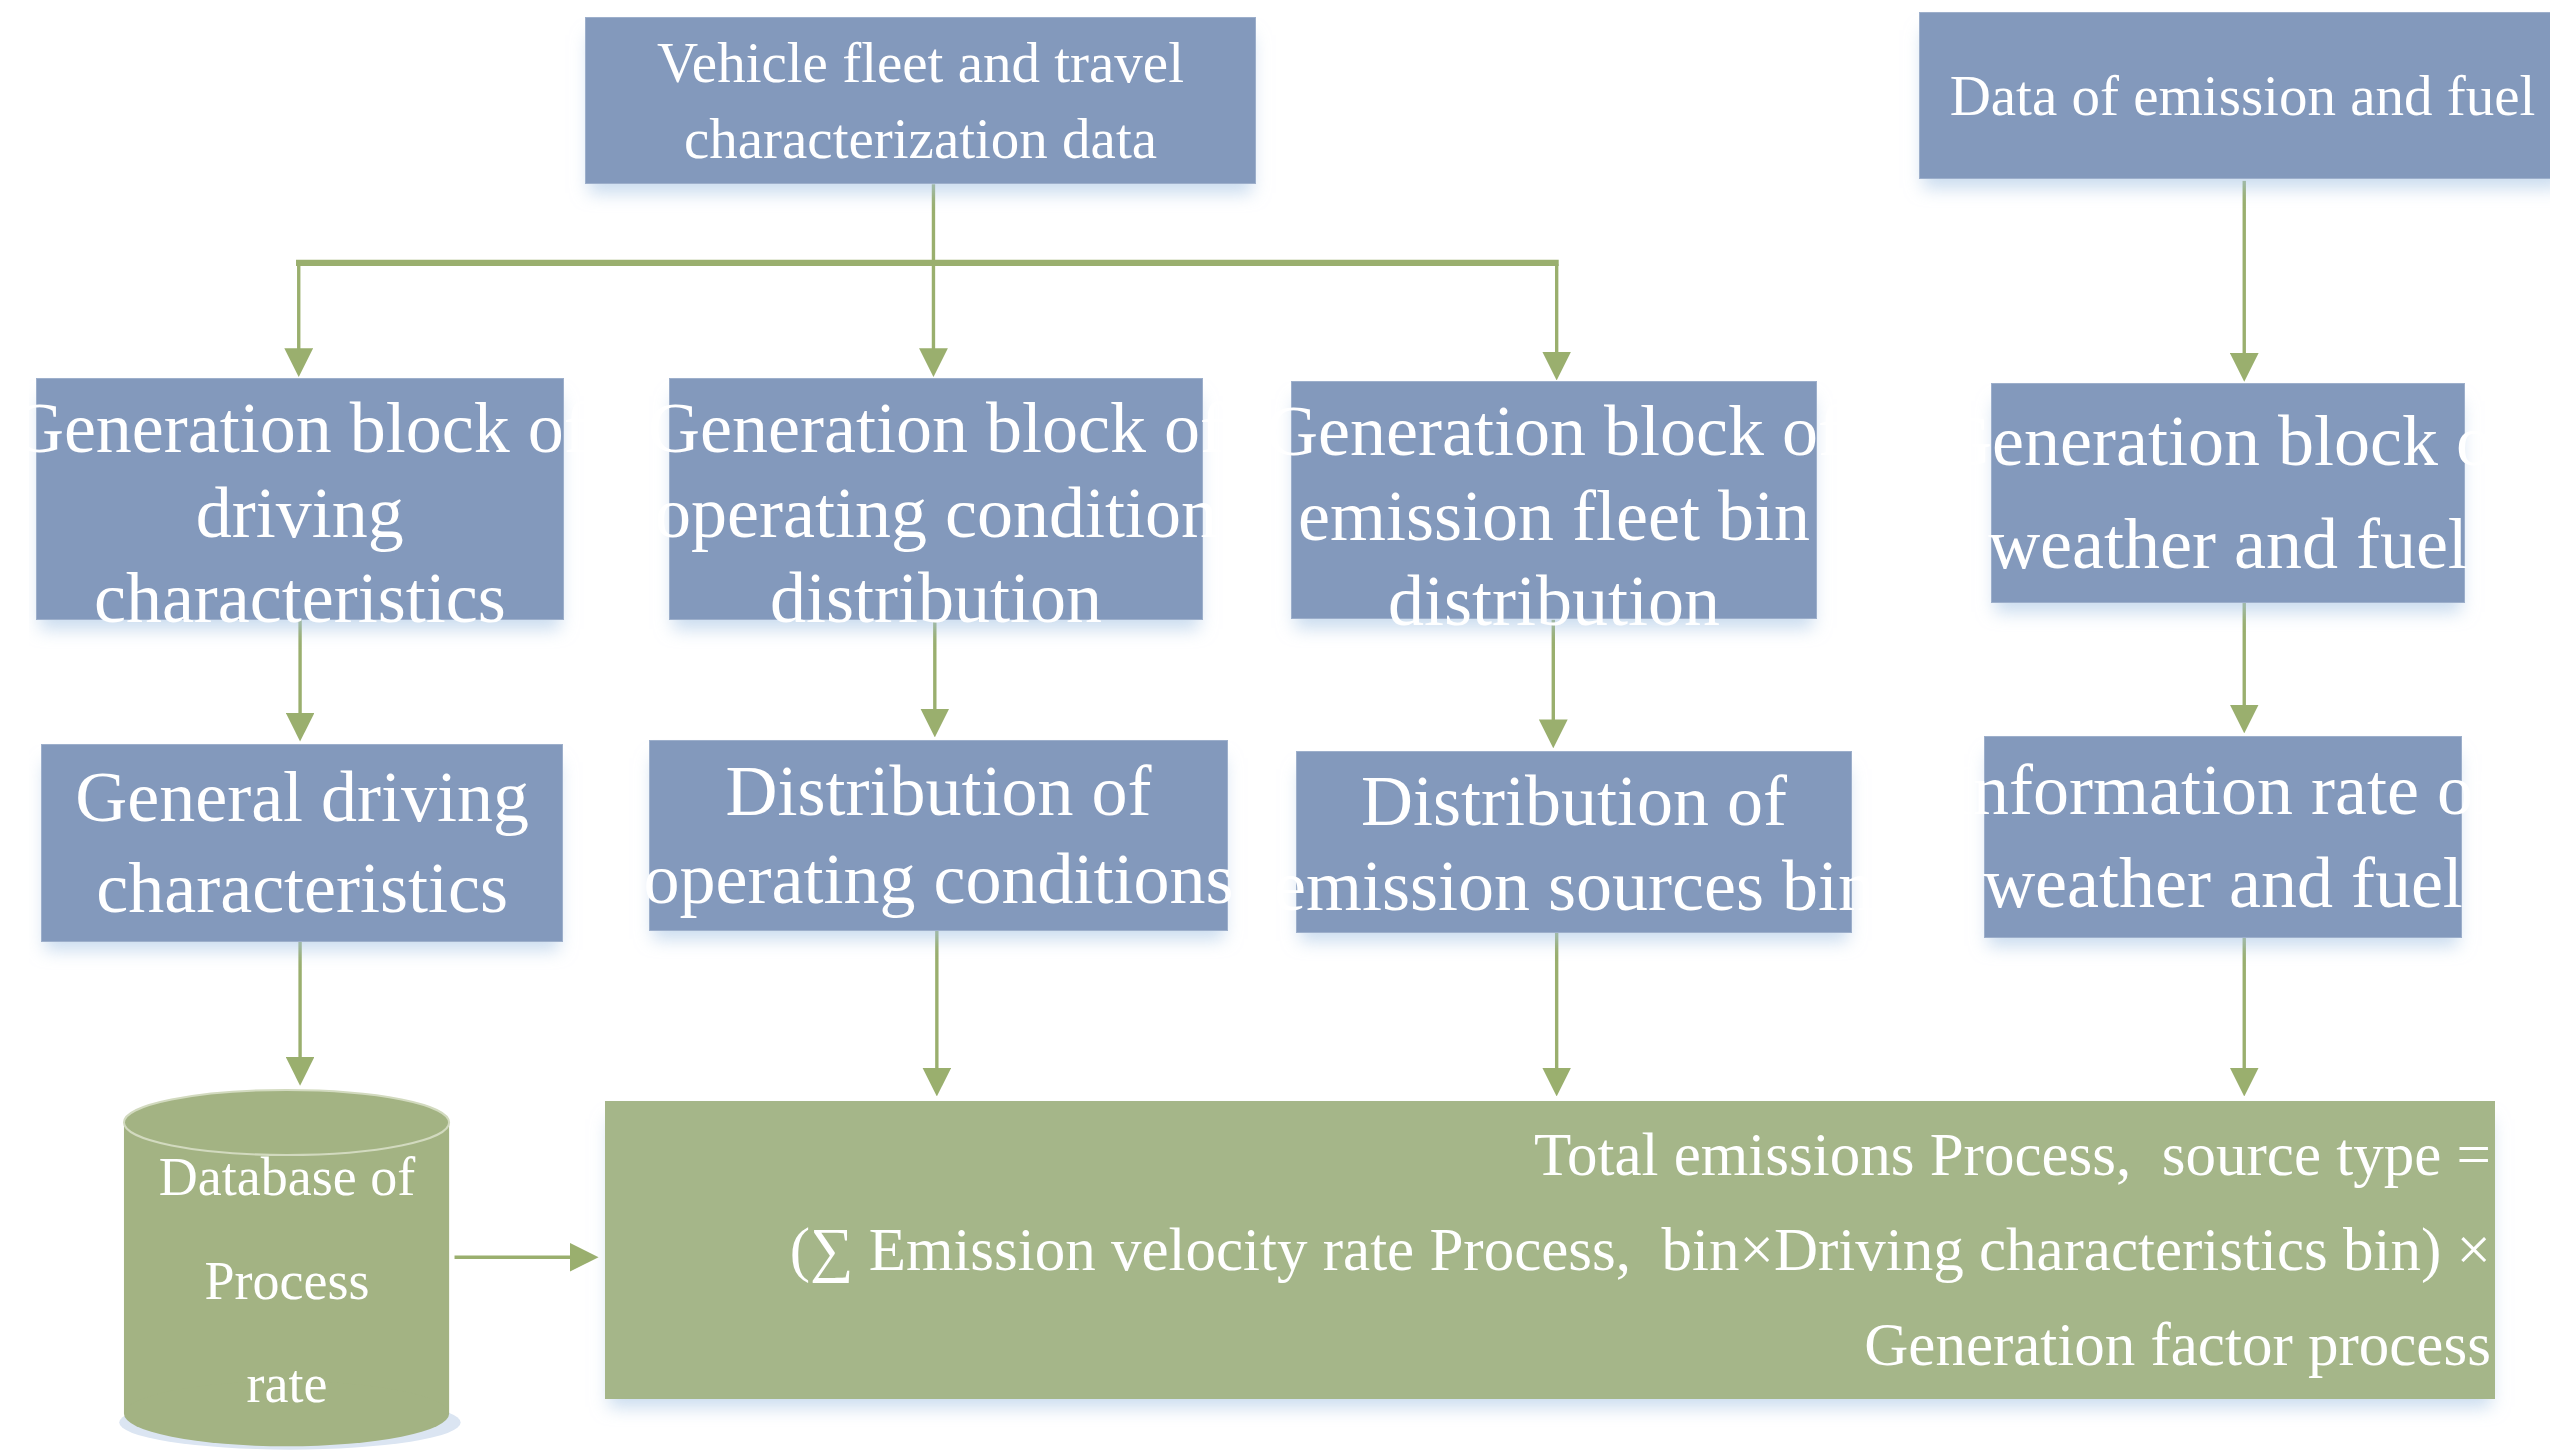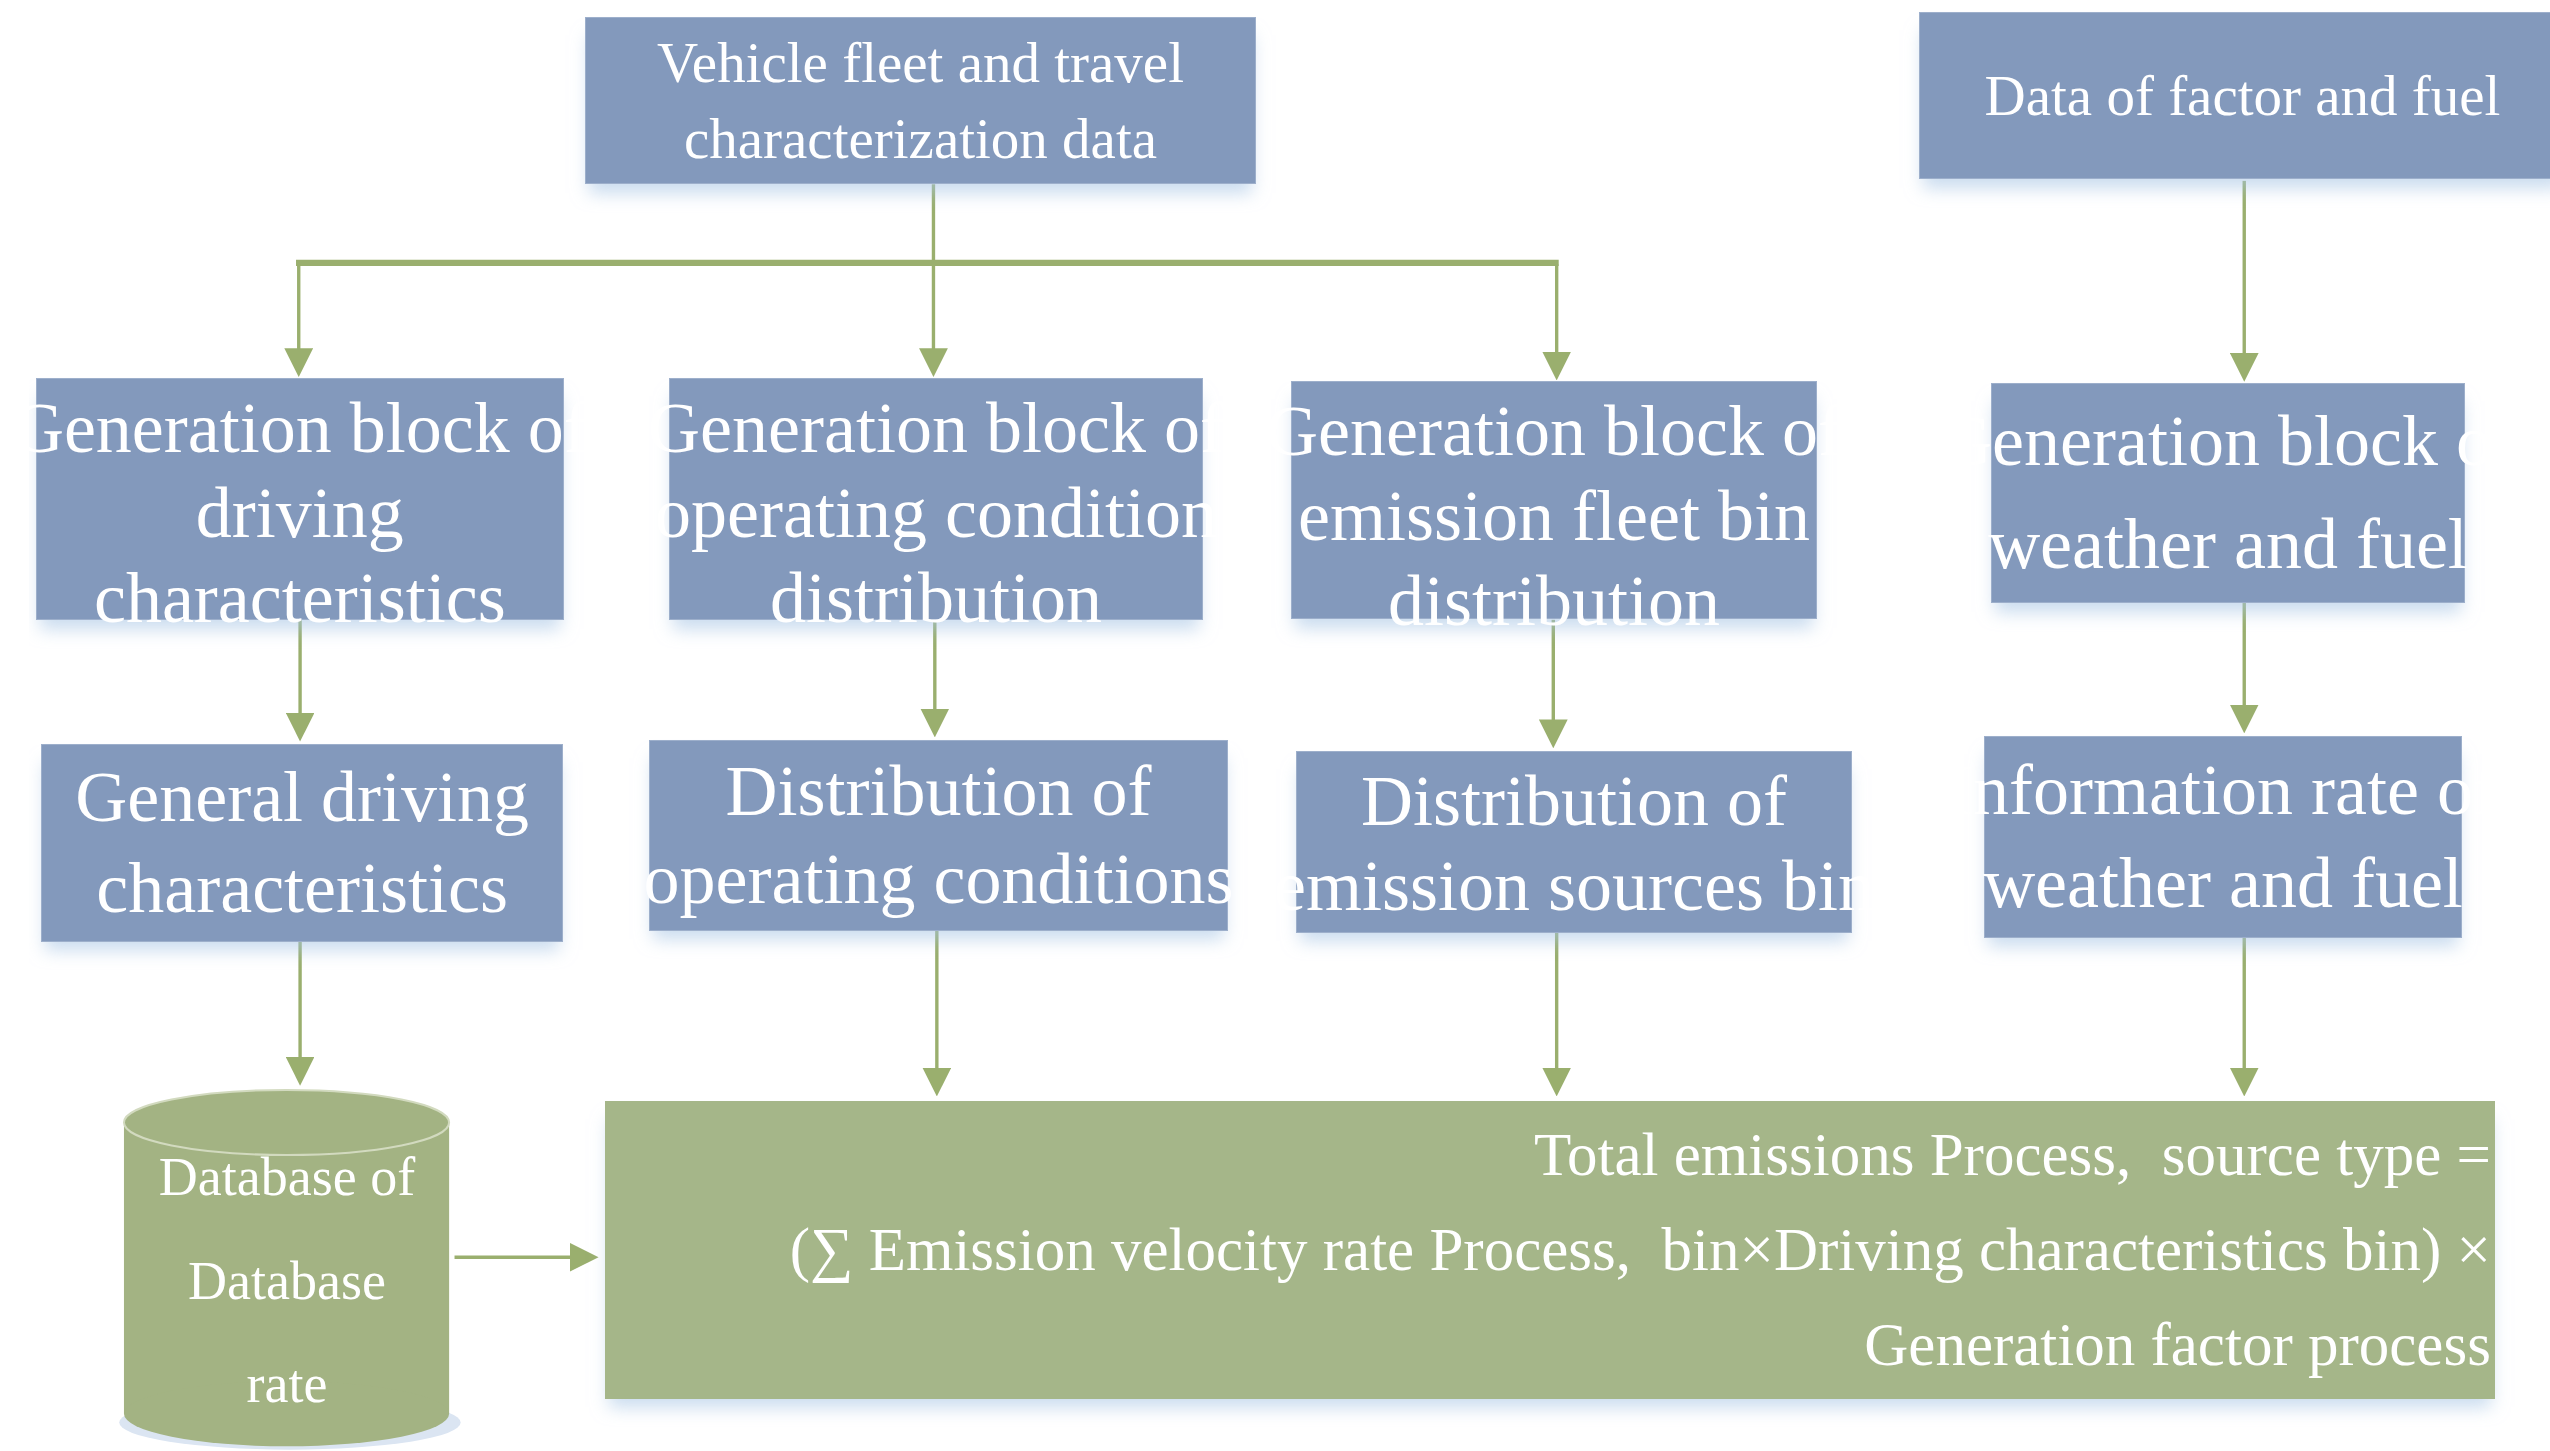--- a/index.html
+++ b/index.html
@@ -91,21 +91,21 @@
     <ellipse cx="380" cy="1657" rx="240" ry="48" style="fill:var(--cylinder-green)" stroke="#d2dabf" stroke-width="3"></ellipse>
 
     <line x1="628" y1="1856" x2="830" y2="1856" style="stroke:var(--arrow-green)" stroke-width="5" marker-end="url(#ah)"></line>
   </svg>
 
   <div class="node blue" id="box-vehicle-fleet">
     <div class="line">Vehicle fleet and travel</div>
     <div class="line">characterization data</div>
   </div>
   <div class="node blue" id="box-weather-data">
-    <div class="line">Data of factor and fuel</div>
+    <div class="line">Data of emission and fuel</div>
   </div>
 
   <div class="node blue" id="box-gen-driving">
     <div class="line">Generation block of</div>
     <div class="line">driving</div>
     <div class="line">characteristics</div>
   </div>
   <div class="node blue" id="box-gen-operating">
     <div class="line">Generation block of</div>
     <div class="line">operating condition</div>
@@ -133,21 +133,21 @@
     <div class="line">Distribution of</div>
     <div class="line">emission sources bin</div>
   </div>
   <div class="node blue" id="box-info-weather">
     <div class="line">Information rate of</div>
     <div class="line">weather and fuel</div>
   </div>
 
   <div class="node" id="database-label">
     <div class="line">Database of</div>
-    <div class="line">Database</div>
+    <div class="line">Process</div>
     <div class="line">rate</div>
   </div>
 
   <div class="node green-box" id="box-formula">
     <div class="line">Total emissions Process,  source type =</div>
     <div class="line">(∑ Emission velocity rate Process,  bin×Driving characteristics bin) ×</div>
     <div class="line">Generation factor process</div>
   </div>
 
 </div>

